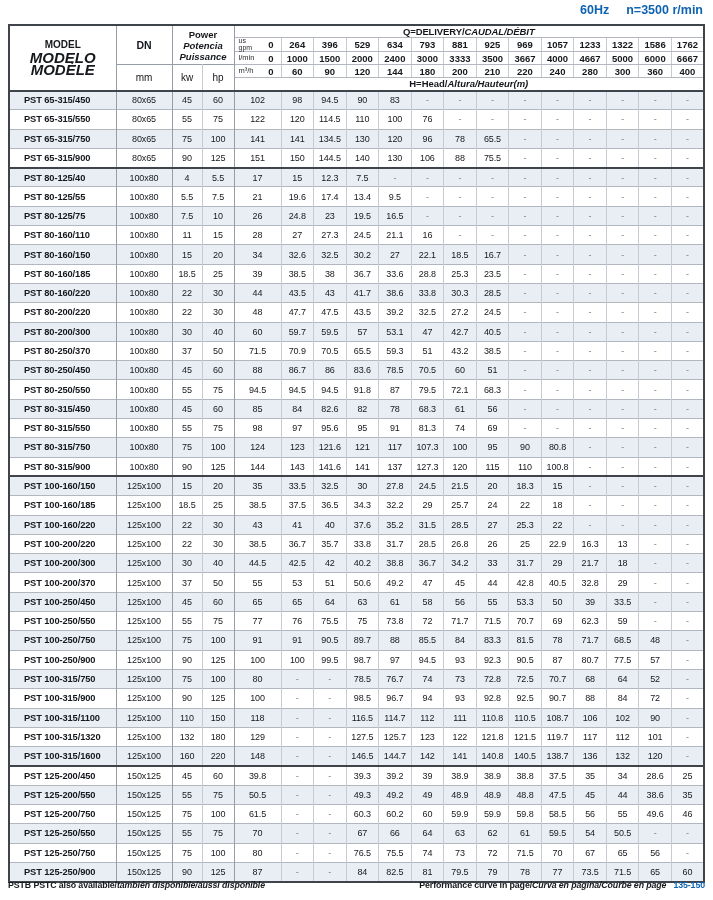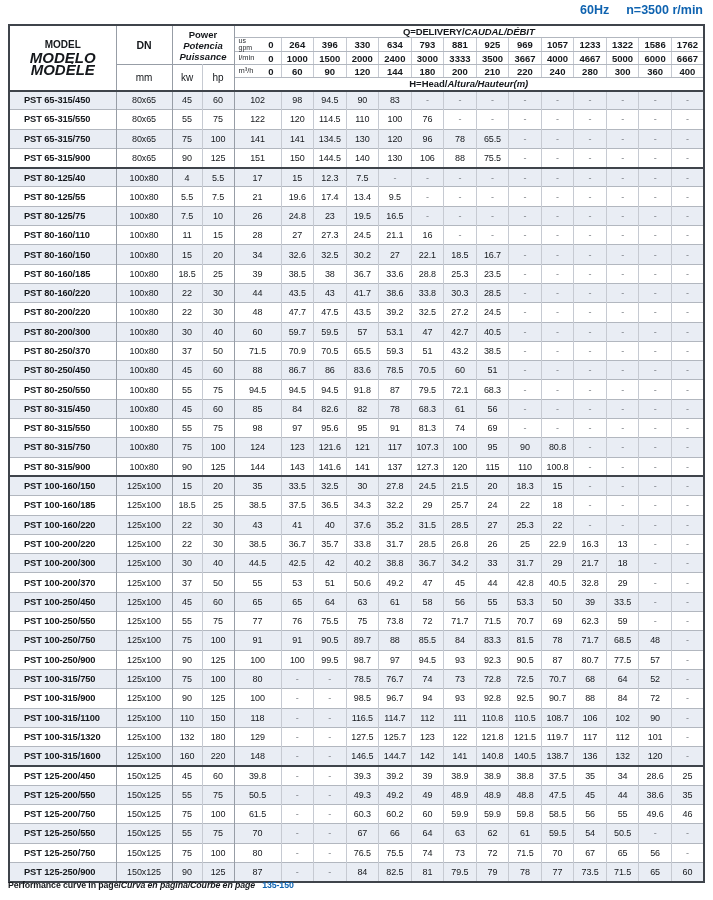--- a/index.html
+++ b/index.html
@@ -111,21 +111,21 @@
     </tr>
     <tr class="hr-u">
       <th class="c-unit">
         <div class="uc">
           <span class="ulbl"><span>us</span><br><span>gpm</span></span>
           <span class="uz">0</span>
         </div>
       </th>
     <th class="fh-num">264</th>
         <th class="fh-num">396</th>
-        <th class="fh-num">330</th>
+        <th class="fh-num">529</th>
         <th class="fh-num">634</th>
         <th class="fh-num">793</th>
         <th class="fh-num">881</th>
         <th class="fh-num">925</th>
         <th class="fh-num">969</th>
         <th class="fh-num">1057</th>
         <th class="fh-num">1233</th>
         <th class="fh-num">1322</th>
         <th class="fh-num">1586</th>
         <th class="fh-num">1762</th>
@@ -1000,15 +1000,18 @@
         <td>73.5</td>
         <td>71.5</td>
         <td>65</td>
         <td>60</td>
       </tr>
     </tbody>
 </table>
 
 <div class="footer">
   <div>
+    <span>PSTB PSTC also available/</span><span class="fi">también disponible/aussi disponible</span>
+  </div>
+  <div>
     <span>Performance curve in page/</span><span class="fi">Curva en página/Courbe en page</span><span class="fpages">135-150</span>
   </div>
 </div>
 
 </body></html>

